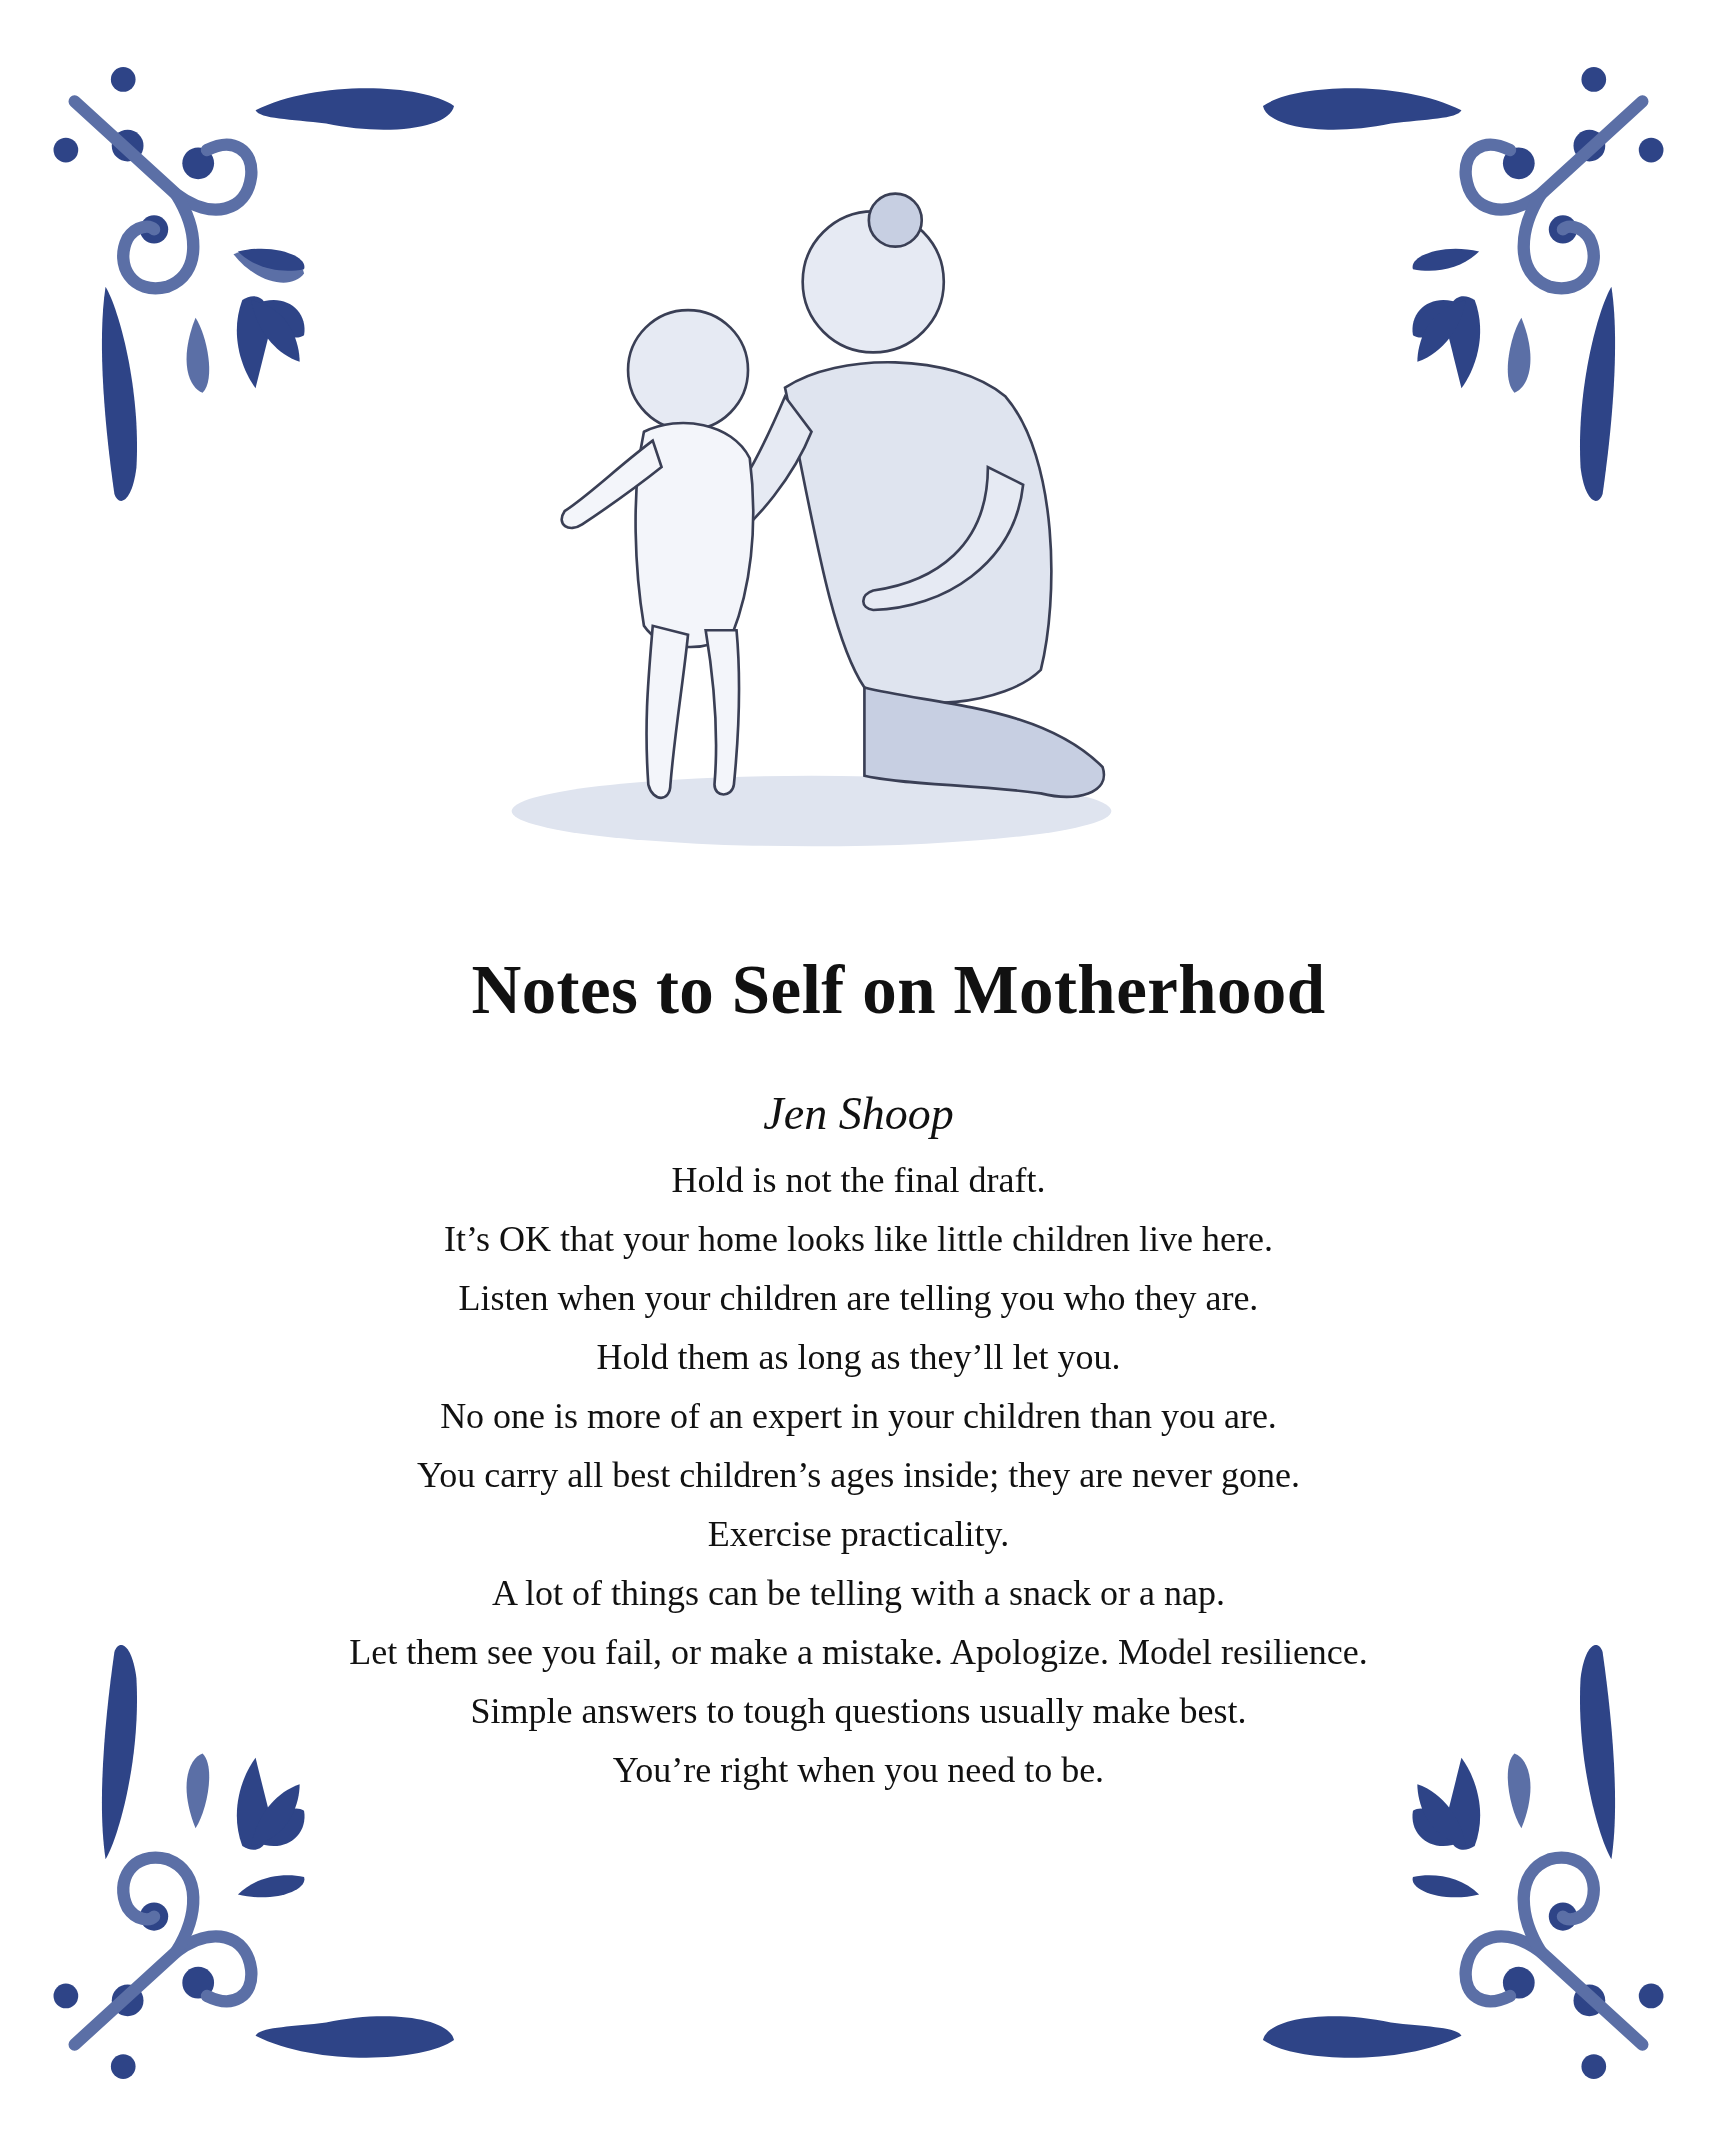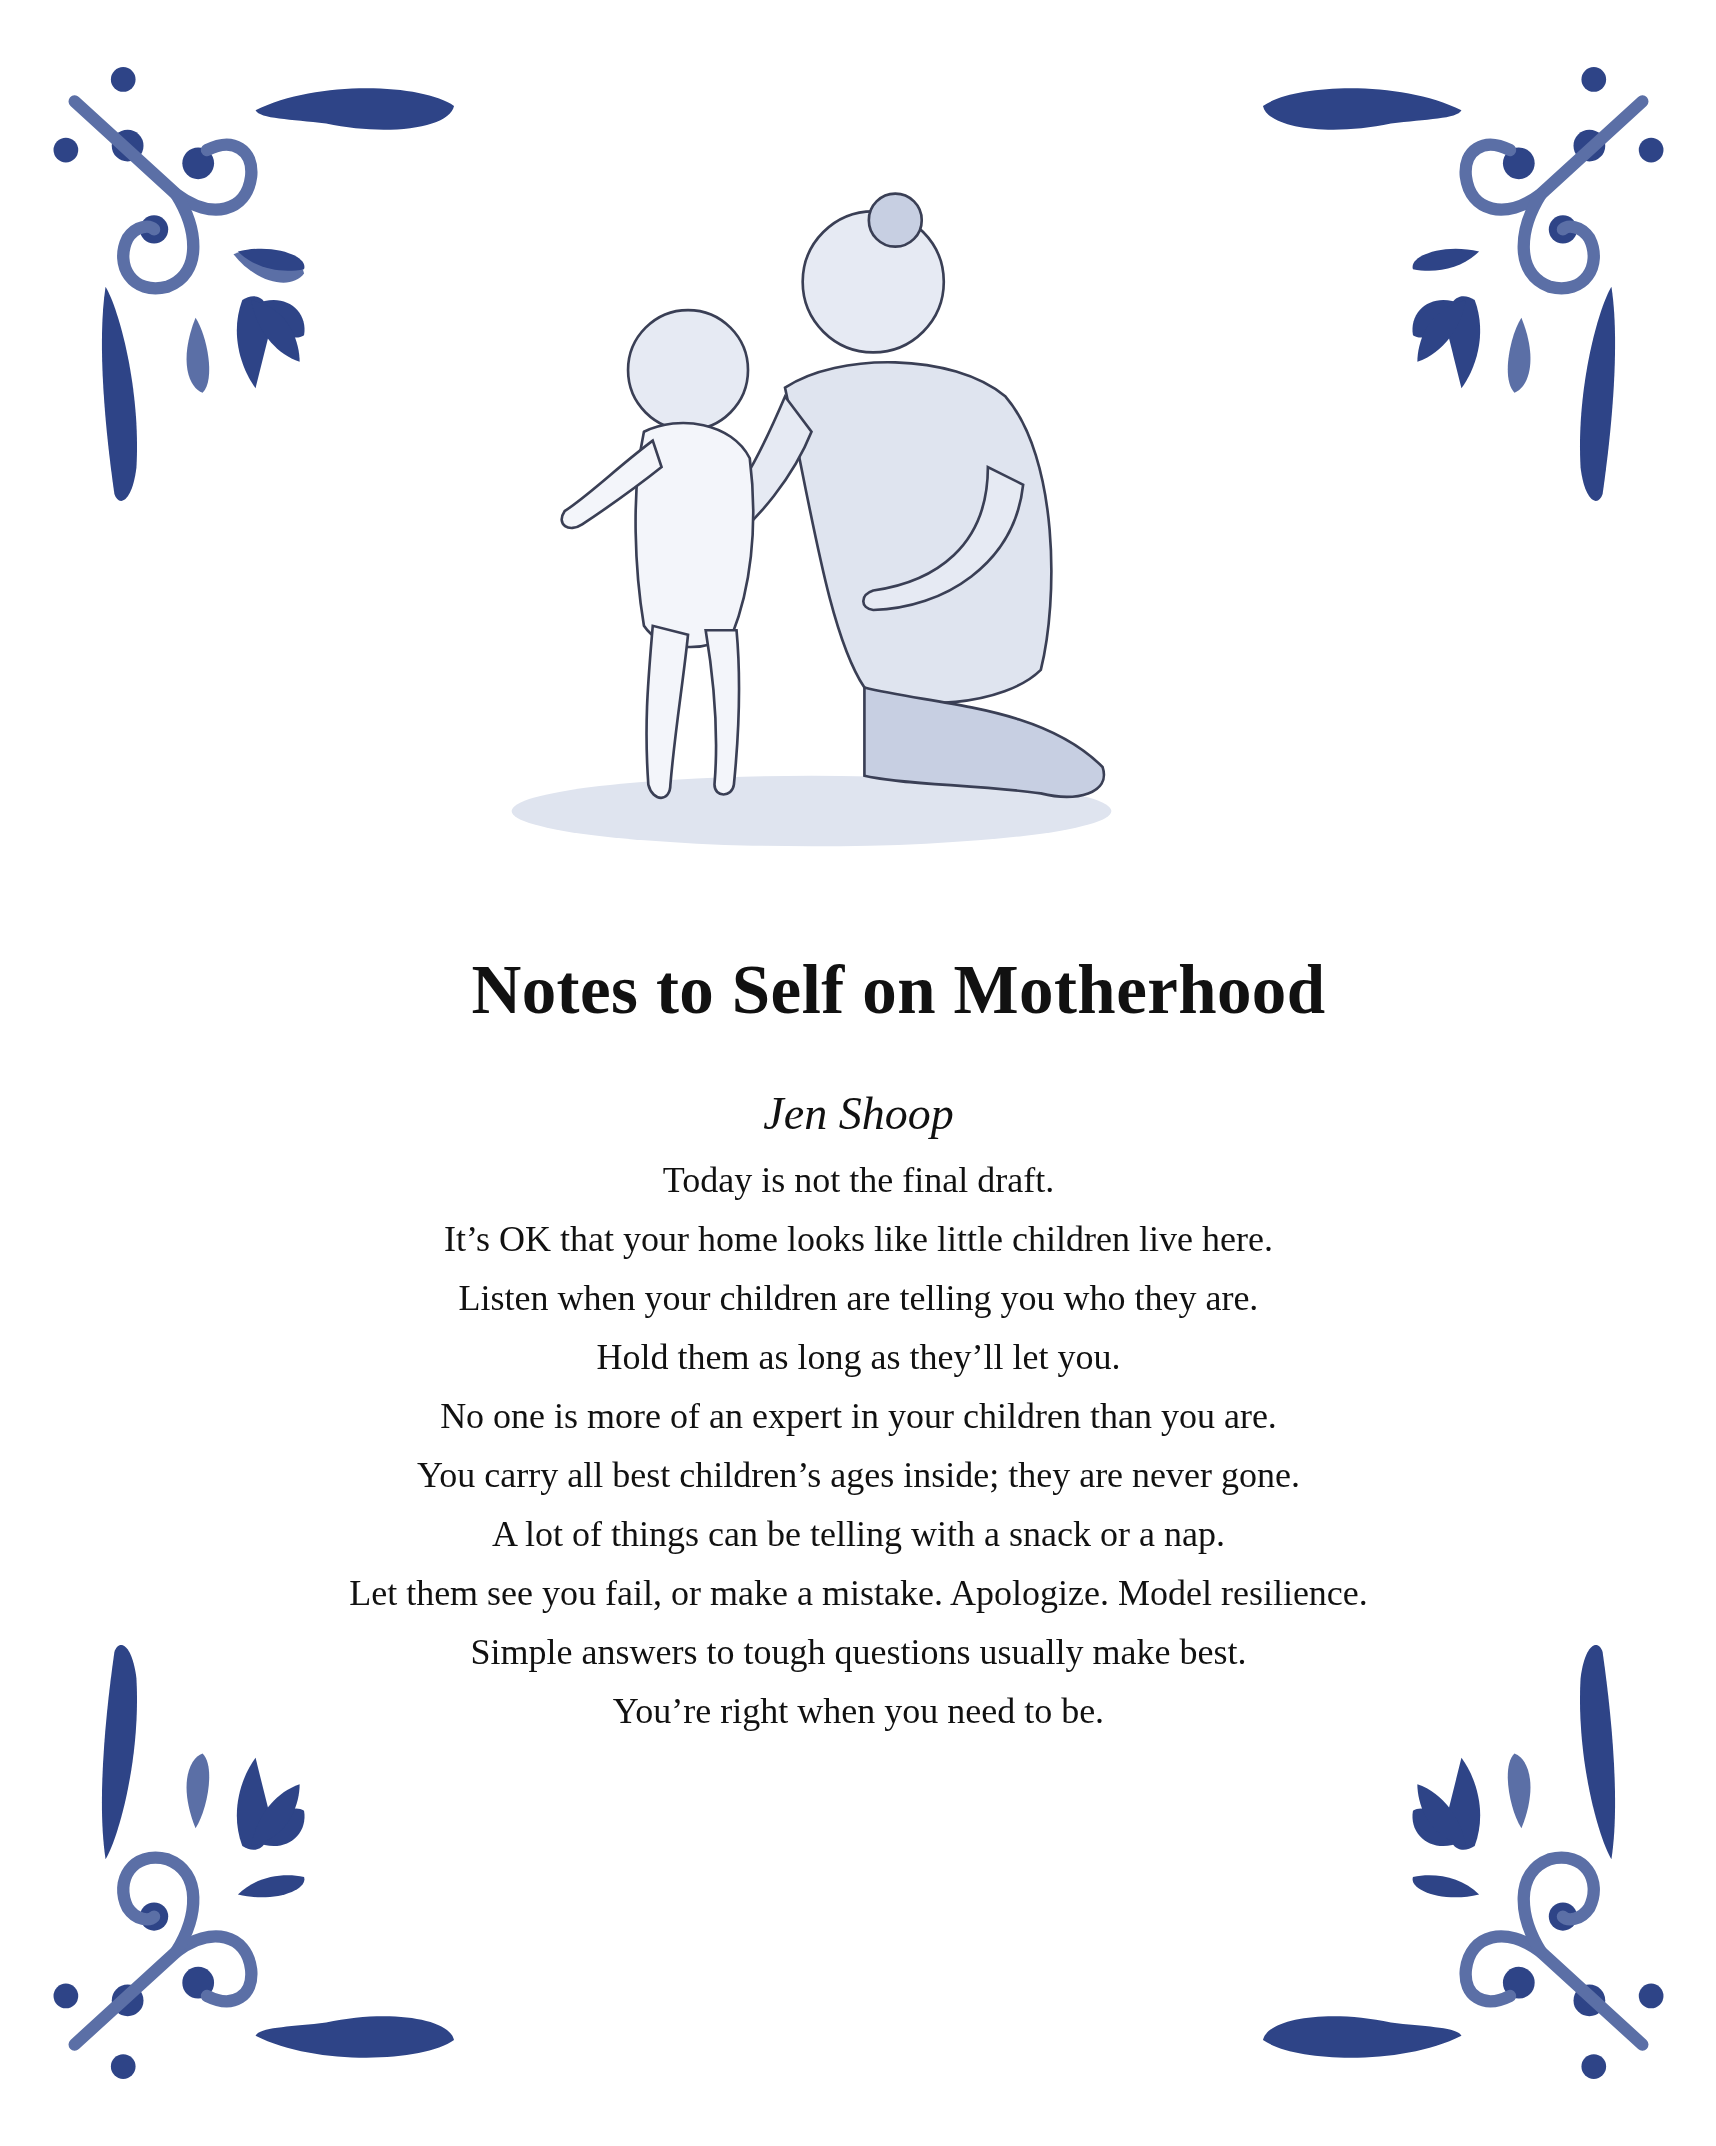--- a/index.html
+++ b/index.html
@@ -129,24 +129,25 @@
       <path d="M180 510 C175 570, 170 620, 175 690 C180 710, 200 710, 200 690 C205 630, 215 570, 220 520 Z"></path>
       <path d="M240 515 C250 575, 255 630, 250 690 C250 705, 270 705, 272 690 C278 630, 280 570, 275 515 Z"></path>
     </g>
   </svg>
 </div>
 
 <h1 class="title">Notes to Self on Motherhood</h1>
 <div class="author">Jen Shoop</div>
 
 <ul class="poem">
-  <li>Today is not the final draft.</li>
+  <li>Hold is not the final draft.</li>
   <li>It’s OK that your home looks like little children live here.</li>
   <li>Listen when your children are telling you who they are.</li>
   <li>Hold them as long as they’ll let you.</li>
   <li>No one is more of an expert in your children than you are.</li>
   <li>You carry all best children’s ages inside; they are never gone.</li>
+  <li>Exercise practicality.</li>
   <li>A lot of things can be telling with a snack or a nap.</li>
   <li>Let them see you fail, or make a mistake. Apologize. Model resilience.</li>
   <li>Simple answers to tough questions usually make best.</li>
   <li>You’re right when you need to be.</li>
 </ul>
 
 
 </body></html>

